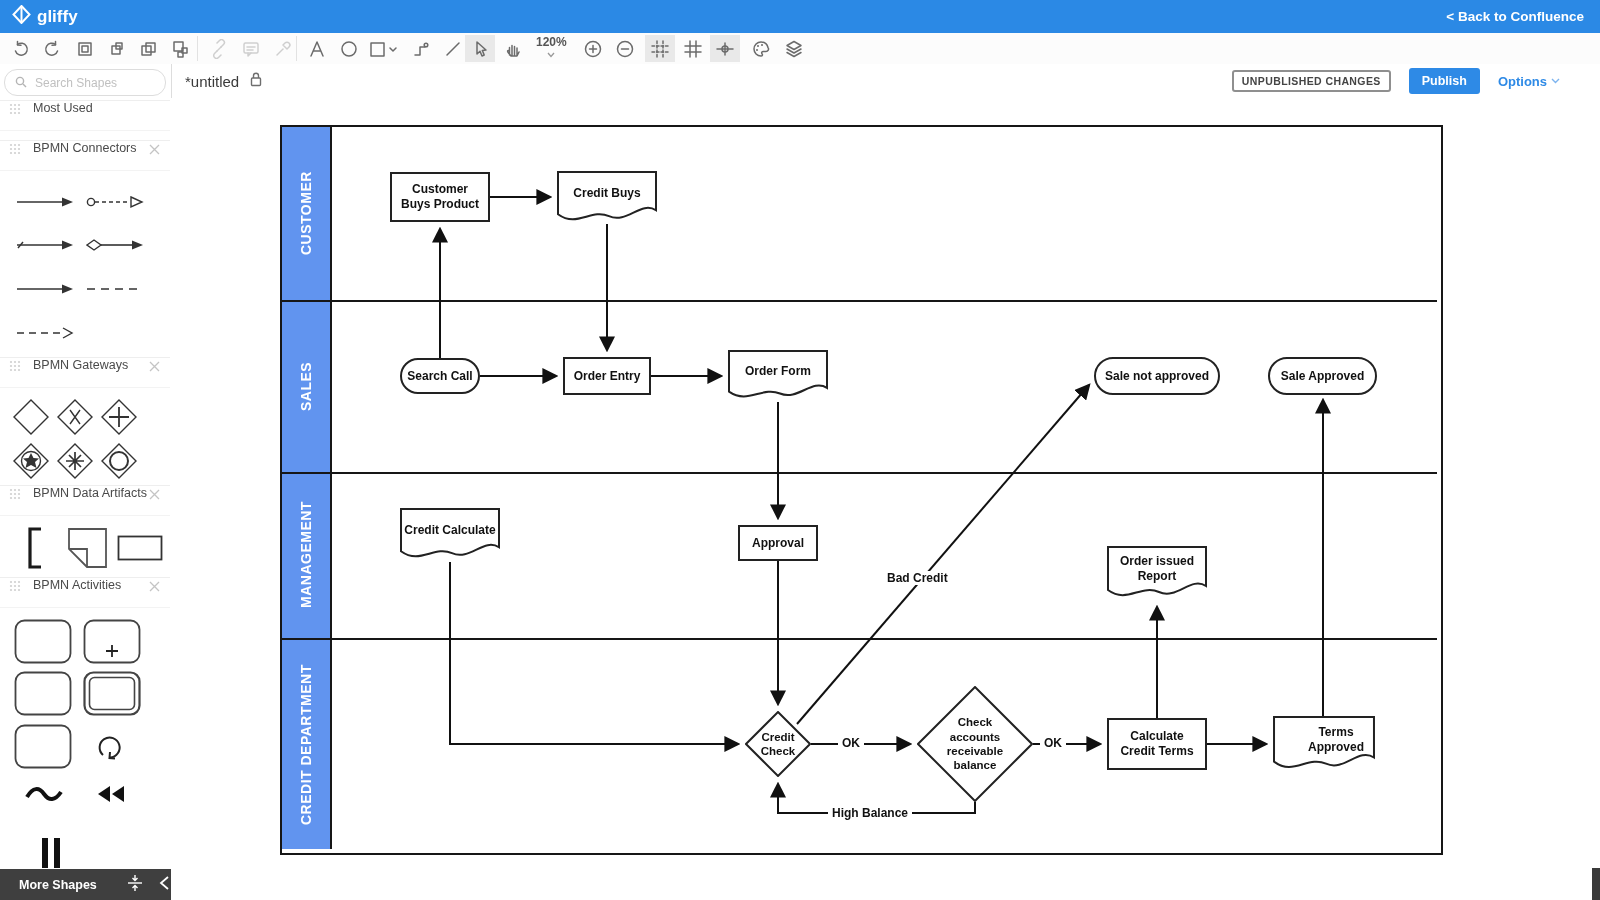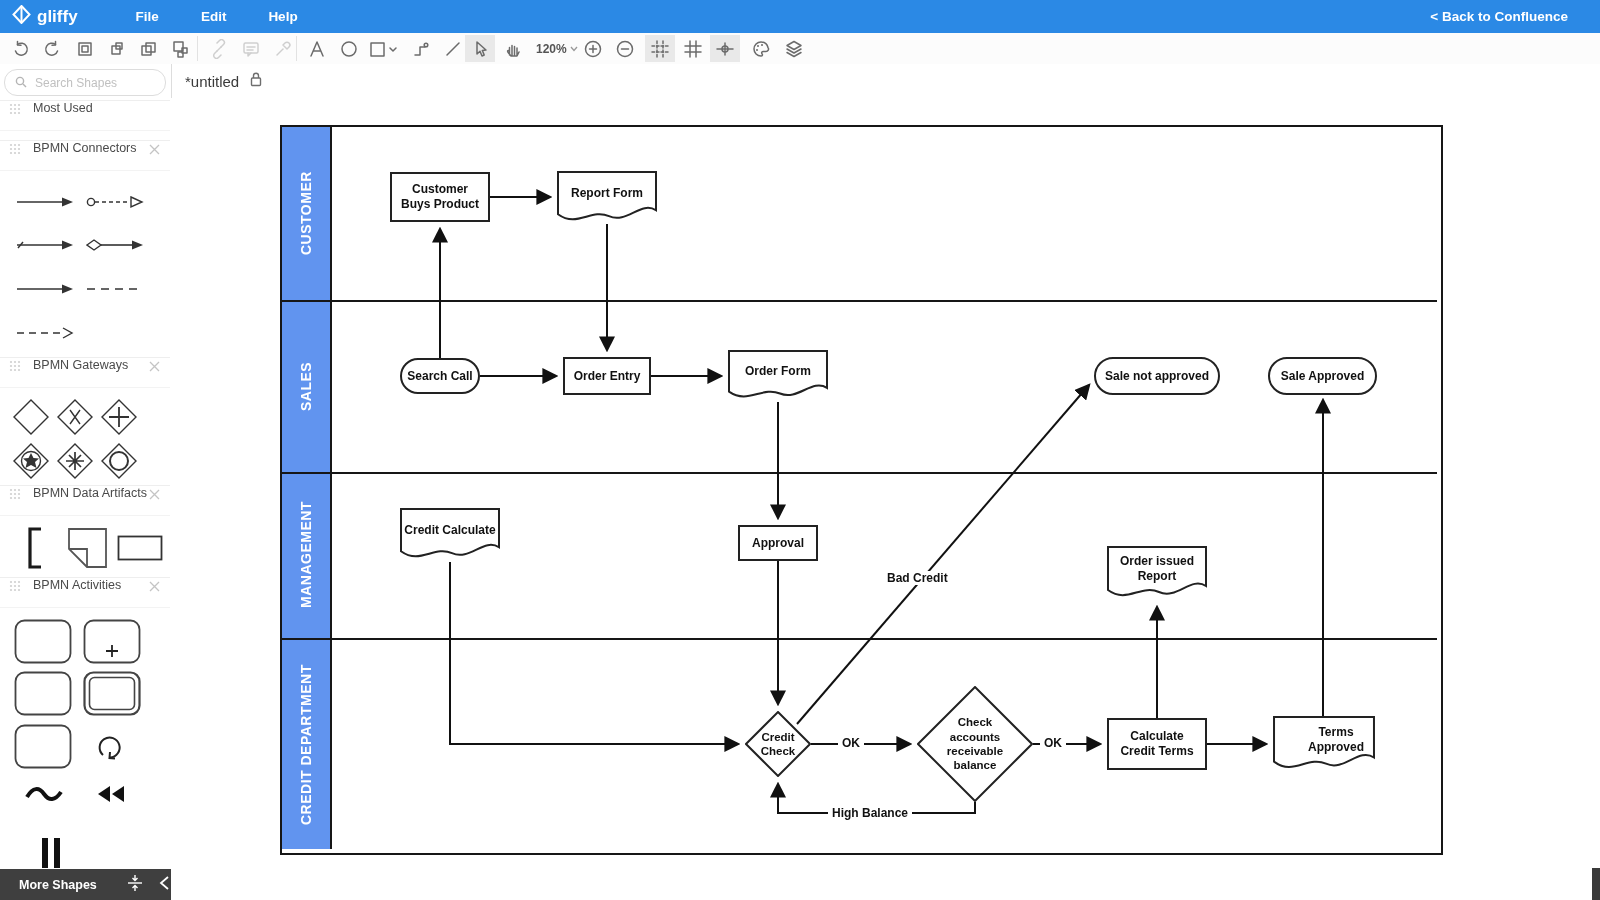--- a/index.html
+++ b/index.html
@@ -5,29 +5,29 @@
   html,body{margin:0;padding:0;background:#fff;}
   #app{position:relative;width:1600px;height:900px;overflow:hidden;
        font-family:"Liberation Sans",sans-serif;background:#fff;}
   .abs{position:absolute;}
 
   
   .topbar{left:0;top:0;width:1600px;height:33px;background:#2b89e5;display:flex;align-items:center;}
   .logo{display:flex;align-items:center;gap:6px;padding-left:12px;color:#fff;font-weight:bold;font-size:17px;}
   .menus{display:flex;margin-left:42px;gap:10px;}
   .menu-item{color:#fff;font-size:13.5px;font-weight:600;padding:8px 16px;cursor:pointer;}
-  .back-link{margin-left:auto;color:#fff;font-size:13.5px;font-weight:700;padding-right:32px;cursor:pointer;}
+  .back-link{margin-left:auto;color:#fff;font-size:13.5px;font-weight:700;padding-right:16px;cursor:pointer;}
 
   
   .toolbar{left:0;top:33px;width:1600px;height:31px;background:#fcfcfc;border-bottom:1px solid #ddd;}
   .tbtn{position:absolute;top:2px;width:30px;height:27px;display:flex;align-items:center;justify-content:center;cursor:pointer;}
   .tbtn.sel{background:#e9e9e9;}
   .tbtn svg{display:block;}
   .tsep{position:absolute;top:3px;width:1px;height:25px;background:#e2e2e2;}
-  .zoomlvl{position:absolute;top:2px;height:27px;display:flex;align-items:center;font-size:12px;font-weight:700;color:#555;gap:3px;cursor:pointer;}
+  .zoomlvl{position:absolute;top:2px;height:27px;display:flex;align-items:center;font-size:12px;font-weight:700;color:#555;gap:3px;cursor:pointer;flex-direction:column;}
   .stroke{fill:none;stroke:#6b6b6b;stroke-width:1.5;stroke-linecap:round;stroke-linejoin:round;}
   .stroke.dis{stroke:#cfcfcf;}
 
   
   .titlebar{left:171px;top:64px;width:1429px;height:34px;background:#fff;border-bottom:1px solid #e3e3e3;display:flex;align-items:center;}
   .doc-title{font-size:15px;color:#3a3a3a;margin-left:14px;}
   .lock{margin-left:10px;}
   .title-right{margin-left:auto;display:flex;align-items:center;gap:18px;padding-right:40px;}
   .badge{border:2px solid #8f8f8f;border-radius:3px;color:#444;font-size:10.5px;font-weight:700;
          letter-spacing:.4px;padding:3px 8px;background:#fff;}
@@ -83,25 +83,20 @@
   <div class="abs topbar">
     <div class="logo">
       <span>
         <svg width="19" height="19" viewBox="0 0 19 19">
             <polygon points="9.5,1 17.5,9.5 9.5,18 1.5,9.5" fill="none" stroke="#fff" stroke-width="2"></polygon>
             <line x1="9.5" y1="1" x2="9.5" y2="18" stroke="#fff" stroke-width="2"></line>
           </svg>
       </span>
       <span>gliffy</span>
     </div>
-    <div class="menus">
-      <span class="menu-item">File</span>
-      <span class="menu-item">Edit</span>
-      <span class="menu-item">Help</span>
-    </div>
     <span class="back-link">&lt; Back to Confluence</span>
   </div>
 
   <div class="abs toolbar">
     <div class="tbtn" style="left:6px">
         <svg width="20" height="20">
           <path class="stroke" d="M6.5,5.5 A6,6 0 1 1 4.5,12"></path>
           <path class="stroke" d="M6.5,2.5 L6.5,6 L10,6.3"></path>
         </svg>
       </div>
@@ -259,20 +254,30 @@
   </div>
 
   <div class="abs titlebar">
     <span class="doc-title">*untitled</span>
     <span class="lock">
       <svg width="14" height="16">
           <rect x="2.5" y="7" width="9" height="7.5" rx="1" fill="none" stroke="#6e6e6e" stroke-width="1.4"></rect>
           <path d="M4.5,7 V4.8 a2.5,2.5 0 0 1 5,0 V7" fill="none" stroke="#6e6e6e" stroke-width="1.4"></path>
         </svg>
     </span>
+    <div class="title-right">
+      <span class="badge">UNPUBLISHED CHANGES</span>
+      <button class="publish">Publish</button>
+      <span class="options">
+        <span>Options</span>
+        <svg width="9" height="6">
+            <path d="M1,1 L4.5,4.5 L8,1" fill="none" stroke="#7db4ef" stroke-width="1.4"></path>
+          </svg>
+      </span>
+    </div>
   </div>
 
   <div class="abs sidebar">
     <div class="search-wrap">
       <span style="margin:0 6px 0 10px;">
         <svg width="12" height="12">
             <circle cx="5" cy="5" r="3.6" fill="none" stroke="#b5b5b5" stroke-width="1.4"></circle>
             <line x1="8" y1="8" x2="11" y2="11" stroke="#b5b5b5" stroke-width="1.4"></line>
           </svg>
       </span>
@@ -586,21 +591,21 @@
 
   <div class="abs node" style="left:390px;top:172px;width:100px;height:50px;">
       <span class="node-label">Customer
 Buys Product</span>
     </div>
 
   <div class="abs node docshape" style="left:557px;top:171px;width:100px;height:54px;">
     <svg viewBox="0 0 100 55" preserveAspectRatio="none">
         <path d="M1,1 H99 V40 C84,30 70,54 52,46 C34,38 20,58 1,44 Z" fill="#fff" stroke="#222" stroke-width="2" vector-effect="non-scaling-stroke"></path>
       </svg>
-    <span class="node-label">Report Form</span>
+    <span class="node-label">Credit Buys</span>
   </div>
 
   <div class="abs node stadium" style="left:400px;top:358px;width:80px;height:36px;">
       <span class="node-label">Search Call</span>
     </div>
   <div class="abs node" style="left:563px;top:357px;width:88px;height:38px;">
       <span class="node-label">Order Entry</span>
     </div>
 
   <div class="abs node docshape" style="left:728px;top:350px;width:100px;height:52px;">

